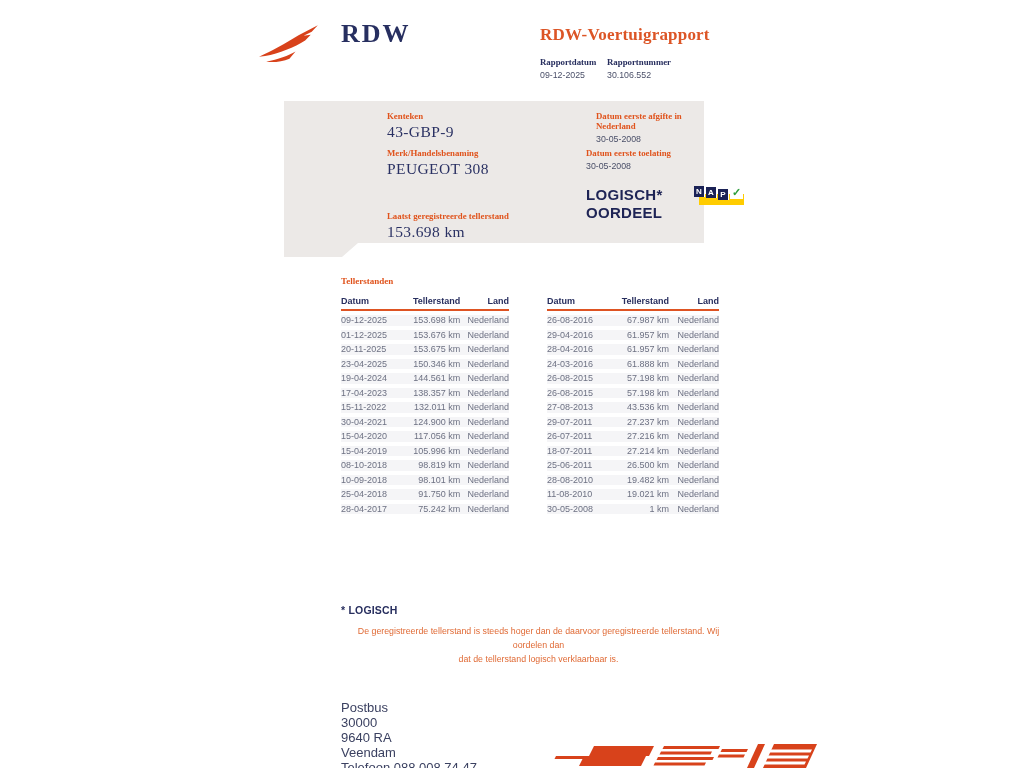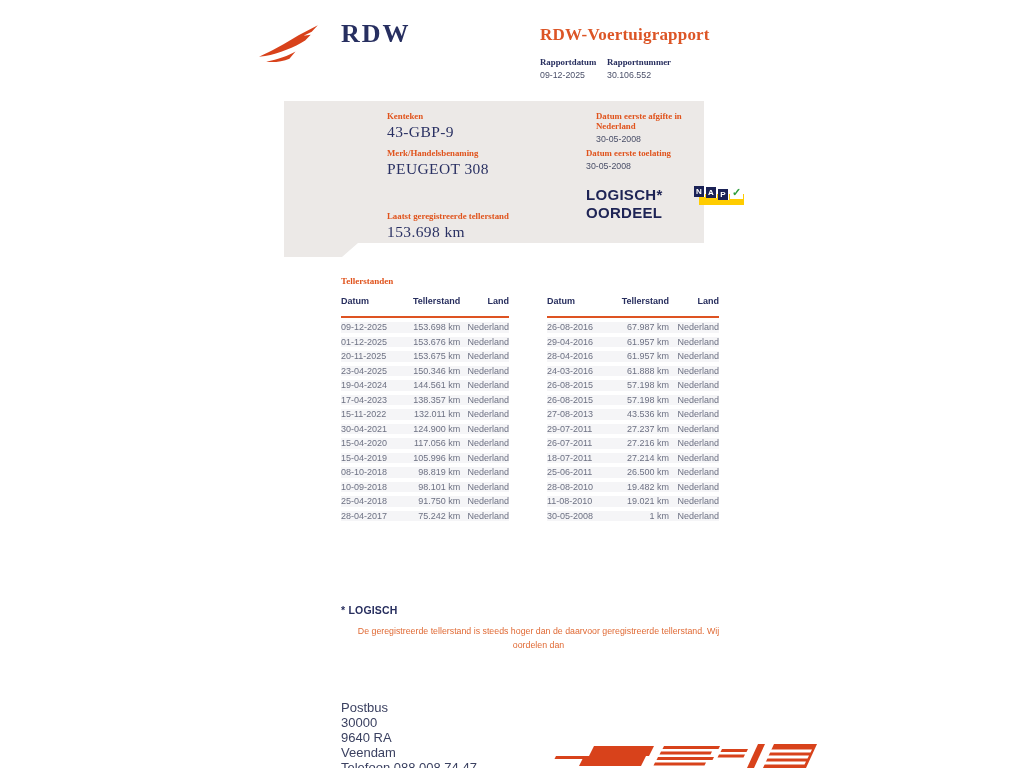--- a/index.html
+++ b/index.html
@@ -59,21 +59,21 @@
   }
   
   .tables { position:absolute; left:341px; top:276px; width:378px; }
   .tables-title { font-size:9px; font-weight:bold; color:#E0531C; font-family:"Liberation Serif", serif; }
   .tables-row { display:flex; gap:38px; margin-top:6px; }
   table.odo { border-collapse:separate; border-spacing:0 4px; }
   table.odo.left  { width:168px; }
   table.odo.right { width:172px; }
   table.odo th {
     font-size:9px; font-weight:bold; color:#272E5E; text-align:right;
-    padding:0 0 10px 0; border-bottom:2px solid #DE5322;
+    padding:0 0 3px 0; border-bottom:2px solid #DE5322;
   }
   table.odo th:first-child { text-align:left; }
   table.odo td {
     font-size:9px; color:#6D7183; line-height:10.5px; text-align:right;
     background:#F5F5F7; padding:0;
   }
   table.odo td:first-child { text-align:left; }
   table.odo col.c1 { width:38%; } table.odo col.c2 { width:33%; } table.odo col.c3 { width:29%; }
   
   .explain { position:absolute; left:341px; top:604px; width:395px; }
@@ -323,20 +323,21 @@
             </tr>
           </tbody>
       </table>
     </div>
   </div>
 
   <div class="explain">
     <div class="explain-heading">* LOGISCH</div>
     <div class="explain-body">
       <div>De geregistreerde tellerstand is steeds hoger dan de daarvoor geregistreerde tellerstand. Wij oordelen dan</div>
+      <div>dat de tellerstand logisch verklaarbaar is.</div>
     </div>
   </div>
 
   <div class="footer">
     <div class="fc1">
       <div>Postbus 30000</div>
       <div>9640 RA Veendam</div>
     </div>
     <div class="fc2">
       <div>Telefoon 088 008 74 47</div>

